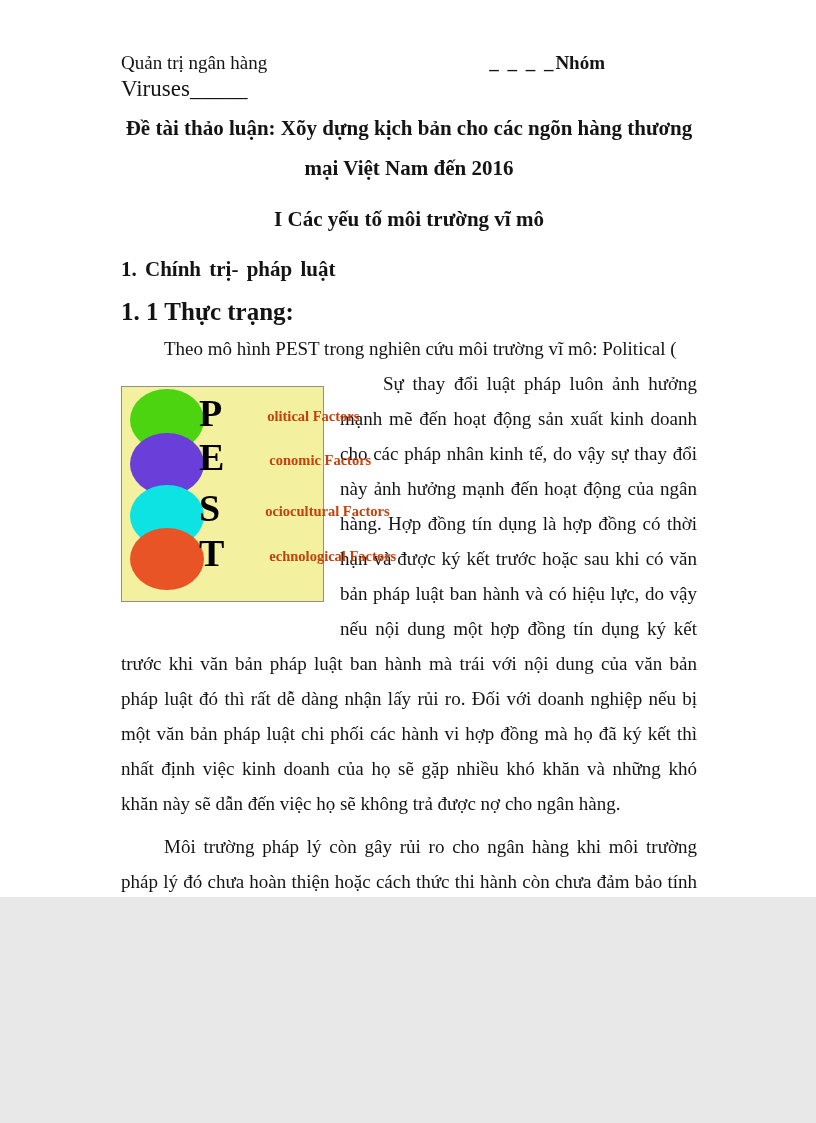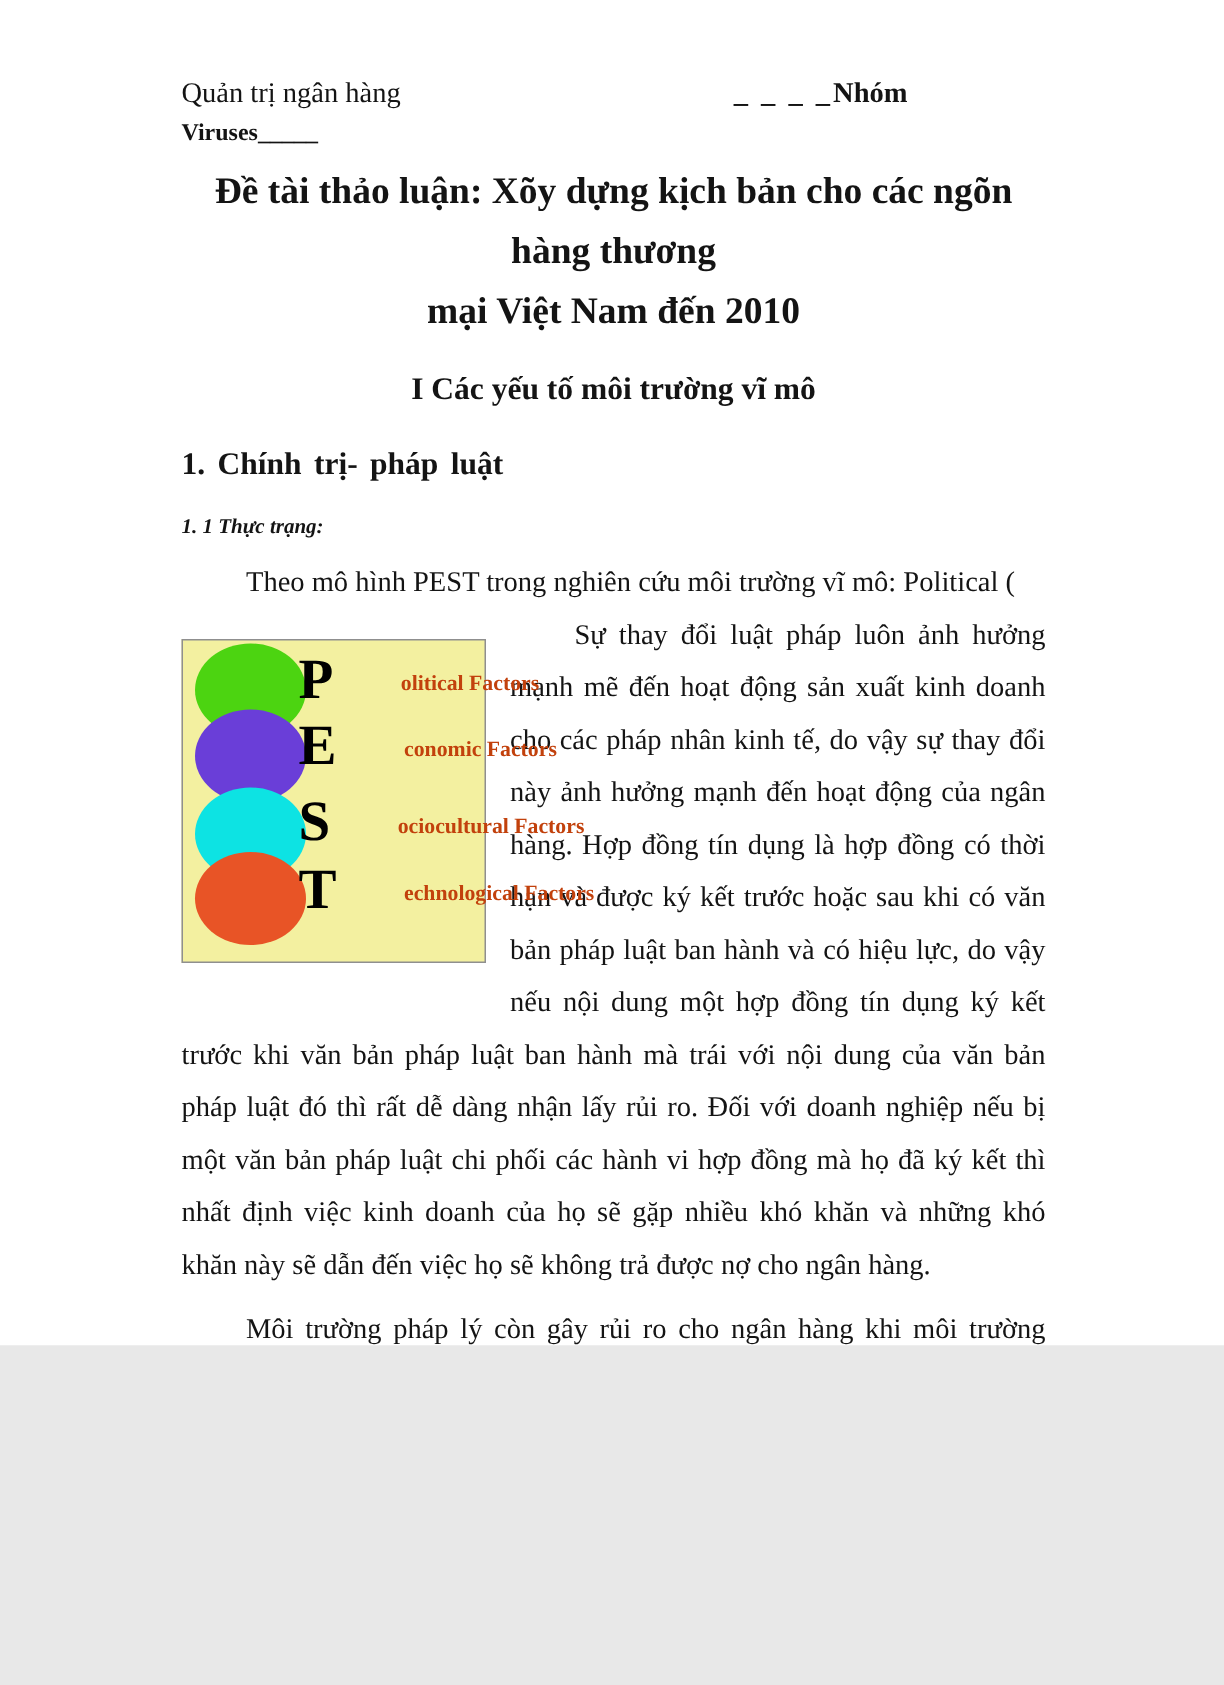--- a/index.html
+++ b/index.html
@@ -15,26 +15,26 @@
   .content {
     position:absolute;
     left:121px; top:50px;
     width:576px;
   }
   
   .hdr-line1 { display:flex; font-size:19px; line-height:26px; }
   .hdr-left { font-weight:normal; }
   .hdr-right { margin-left:auto; padding-right:92px; font-weight:bold; white-space:nowrap; }
   .hdr-dashes { letter-spacing:2px; font-weight:bold; }
-  .hdr-line2 { font-weight:bold; font-size:16px; line-height:26px; }
+  .hdr-line2 { font-weight:normal; font-size:23px; line-height:26px; }
   
-  .doc-title { margin-top:6px; text-align:center; font-weight:bold; font-size:25px; line-height:40px; }
+  .doc-title { margin-top:6px; text-align:center; font-weight:bold; font-size:21px; line-height:40px; }
   .section-heading { margin-top:14px; text-align:center; font-weight:bold; font-size:21px; line-height:34px; }
   .h1 { margin-top:16px; font-weight:bold; font-size:21px; line-height:34px; word-spacing:3px; }
-  .h2 { margin-top:12px; font-weight:bold; font-style:italic; font-size:14px; line-height:28px; }
+  .h2 { margin-top:12px; font-weight:bold; font-size:25px; line-height:28px; }
   
   .para {
     font-size:19px; line-height:35px;
     text-align:justify;
     text-indent:43px;
     margin:0;
   }
   .para.first { margin-top:5px; }
   .para.p3 { margin-top:8px; }
   
@@ -105,21 +105,21 @@
   <div class="content">
 
     <div class="hdr-line1">
       <span class="hdr-left">Quản trị ngân hàng</span>
       <span class="hdr-right"><span class="hdr-dashes">_ _ _ _</span><span>Nhóm</span></span>
     </div>
     <div class="hdr-line2">Viruses_____</div>
 
     <div class="doc-title">
       <div>Đề tài thảo luận: Xõy dựng kịch bản cho các ngõn hàng thương</div>
-      <div>mại Việt Nam đến 2010</div>
+      <div>mại Việt Nam đến 2016</div>
     </div>
 
     <div class="section-heading">I Các yếu tố môi trường vĩ mô</div>
 
     <div class="h1">1. Chính trị- pháp luật</div>
 
     <div class="h2">1. 1 Thực trạng:</div>
 
     <p class="para first">
       <span>Theo mô hình PEST trong nghiên cứu môi trường vĩ mô: Political (</span>

